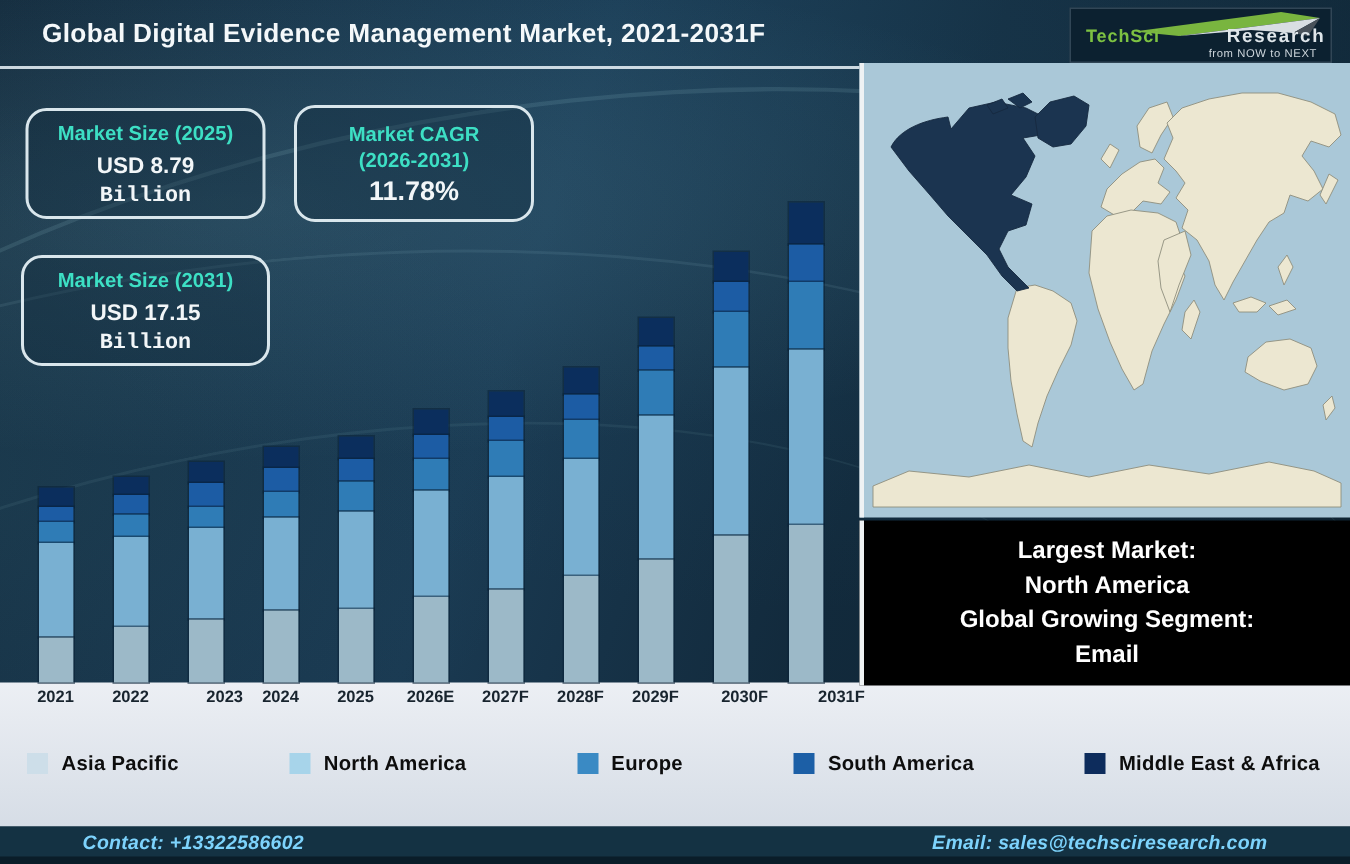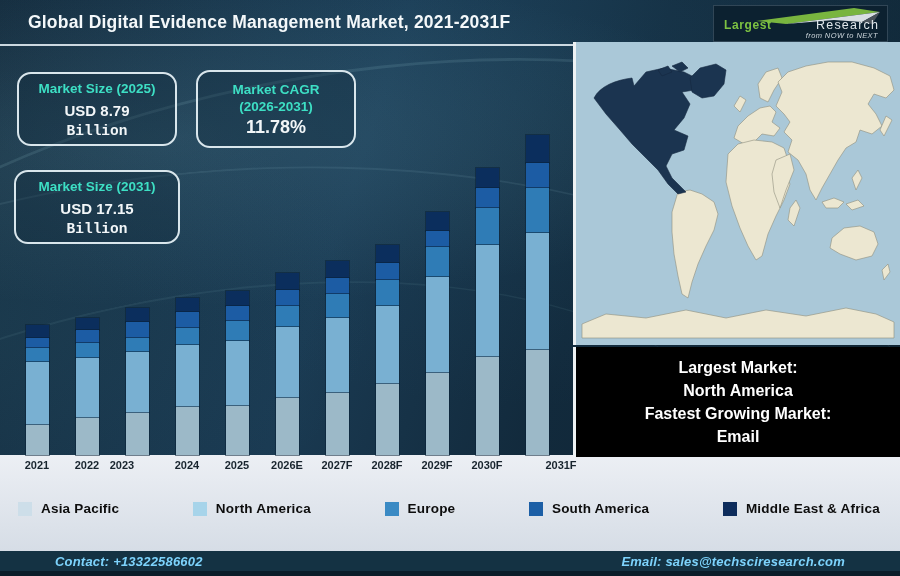--- a/index.html
+++ b/index.html
@@ -21,22 +21,22 @@
     position:absolute;left:28px;top:12px;width:640px;
     color:#f4f8fa;font-size:17.5px;font-weight:bold;letter-spacing:0.2px;
   }
   .title-rule{position:absolute;left:0;top:44px;width:573px;height:2px;background:rgba(235,245,250,0.85);}
 
   
   .logo{position:absolute;left:713px;top:5px;width:175px;height:37px;background:#0c2130;border:1px solid rgba(160,185,200,0.25);box-sizing:border-box;}
   .logo svg{position:absolute;left:0;top:0;}
   .logo-row{position:absolute;left:10px;bottom:8px;white-space:nowrap;}
   .logo-brand1{color:#7dc242;font-size:12px;font-weight:bold;letter-spacing:0.6px;}
-  .logo-brand2{color:#dfe6ea;font-size:12.5px;font-weight:normal;letter-spacing:1.2px;padding-left:40px;}
-  .logo-tagline{position:absolute;right:9px;bottom:1px;font-size:7.5px;font-style:italic;color:#ccd5db;letter-spacing:0.4px;}
+  .logo-brand2{color:#dfe6ea;font-size:12.5px;font-weight:bold;letter-spacing:1.2px;padding-left:40px;}
+  .logo-tagline{position:absolute;right:9px;bottom:1px;font-size:7.5px;color:#ccd5db;letter-spacing:0.4px;}
 
   
   .stat-box{
     position:absolute;box-sizing:border-box;border:2px solid #d9e6ec;border-radius:14px;
     background:rgba(14,36,52,0.30);display:flex;flex-direction:column;align-items:center;
     justify-content:center;text-align:center;padding:6px 8px;
   }
   .stat-box.b1{left:17px;top:72px;width:160px;height:74px;}
   .stat-box.b2{left:196px;top:70px;width:160px;height:78px;align-items:center;}
   .stat-box.b3{left:14px;top:170px;width:166px;height:74px;}
@@ -86,21 +86,21 @@
   <div class="page-title">Global Digital Evidence Management Market, 2021-2031F</div>
   <div class="title-rule"></div>
 
   <div class="logo">
     <svg width="173" height="35" viewBox="0 0 173 35">
       <polygon points="42,15 140,2 166,6 72,18" fill="#79b53f"></polygon>
       <polygon points="72,18 166,6 148,16 120,14" fill="#d8dee2"></polygon>
       <polygon points="166,6 148,16 158,18" fill="#49525a"></polygon>
     </svg>
     <div class="logo-row">
-      <span class="logo-brand1">Largest</span>
+      <span class="logo-brand1">TechSci</span>
       <span class="logo-brand2">Research</span>
     </div>
     <div class="logo-tagline">from NOW to NEXT</div>
   </div>
 
   <div class="stat-box b1">
     <div class="stat-label">Market Size (2025)</div>
     <div class="stat-value">USD 8.79</div>
     <div class="stat-unit">Billion</div>
   </div>
@@ -243,32 +243,32 @@
         <path d="M116,50 L114,36 L124,26 L140,22 L150,28 L148,42 L138,54 L126,56 Z"></path>
         <path d="M96,24 L106,20 L112,26 L104,30 Z"></path>
         <path d="M82,28 L92,24 L96,30 L86,34 Z"></path>
       </g>
     </svg>
   </div>
 
   <div class="callout">
     <div>Largest Market:</div>
     <div>North America</div>
-    <div>Fastest Growing Market:</div>
+    <div>Global Growing Segment:</div>
     <div>Email</div>
   </div>
 
   <div class="footer">
     <span>Contact: +13322586602</span>
     <span>Email: sales@techsciresearch.com</span>
   </div>
 <div class="year-label" style="left: 12px;">2021</div>
     <div class="year-label" style="left: 62px;">2022</div>
-    <div class="year-label" style="left: 97px;">2023</div>
+    <div class="year-label" style="left: 112px; text-align: right;">2023</div>
     <div class="year-label" style="left: 162px;">2024</div>
     <div class="year-label" style="left: 212px;">2025</div>
     <div class="year-label" style="left: 262px;">2026E</div>
     <div class="year-label" style="left: 312px;">2027F</div>
     <div class="year-label" style="left: 362px;">2028F</div>
     <div class="year-label" style="left: 412px;">2029F</div>
-    <div class="year-label" style="left: 462px;">2030F</div>
+    <div class="year-label" style="left: 462px; text-align: right;">2030F</div>
     <div class="year-label" style="left: 512px; margin-left: 24px;">2031F</div>
   </div>
 
 </body></html>

